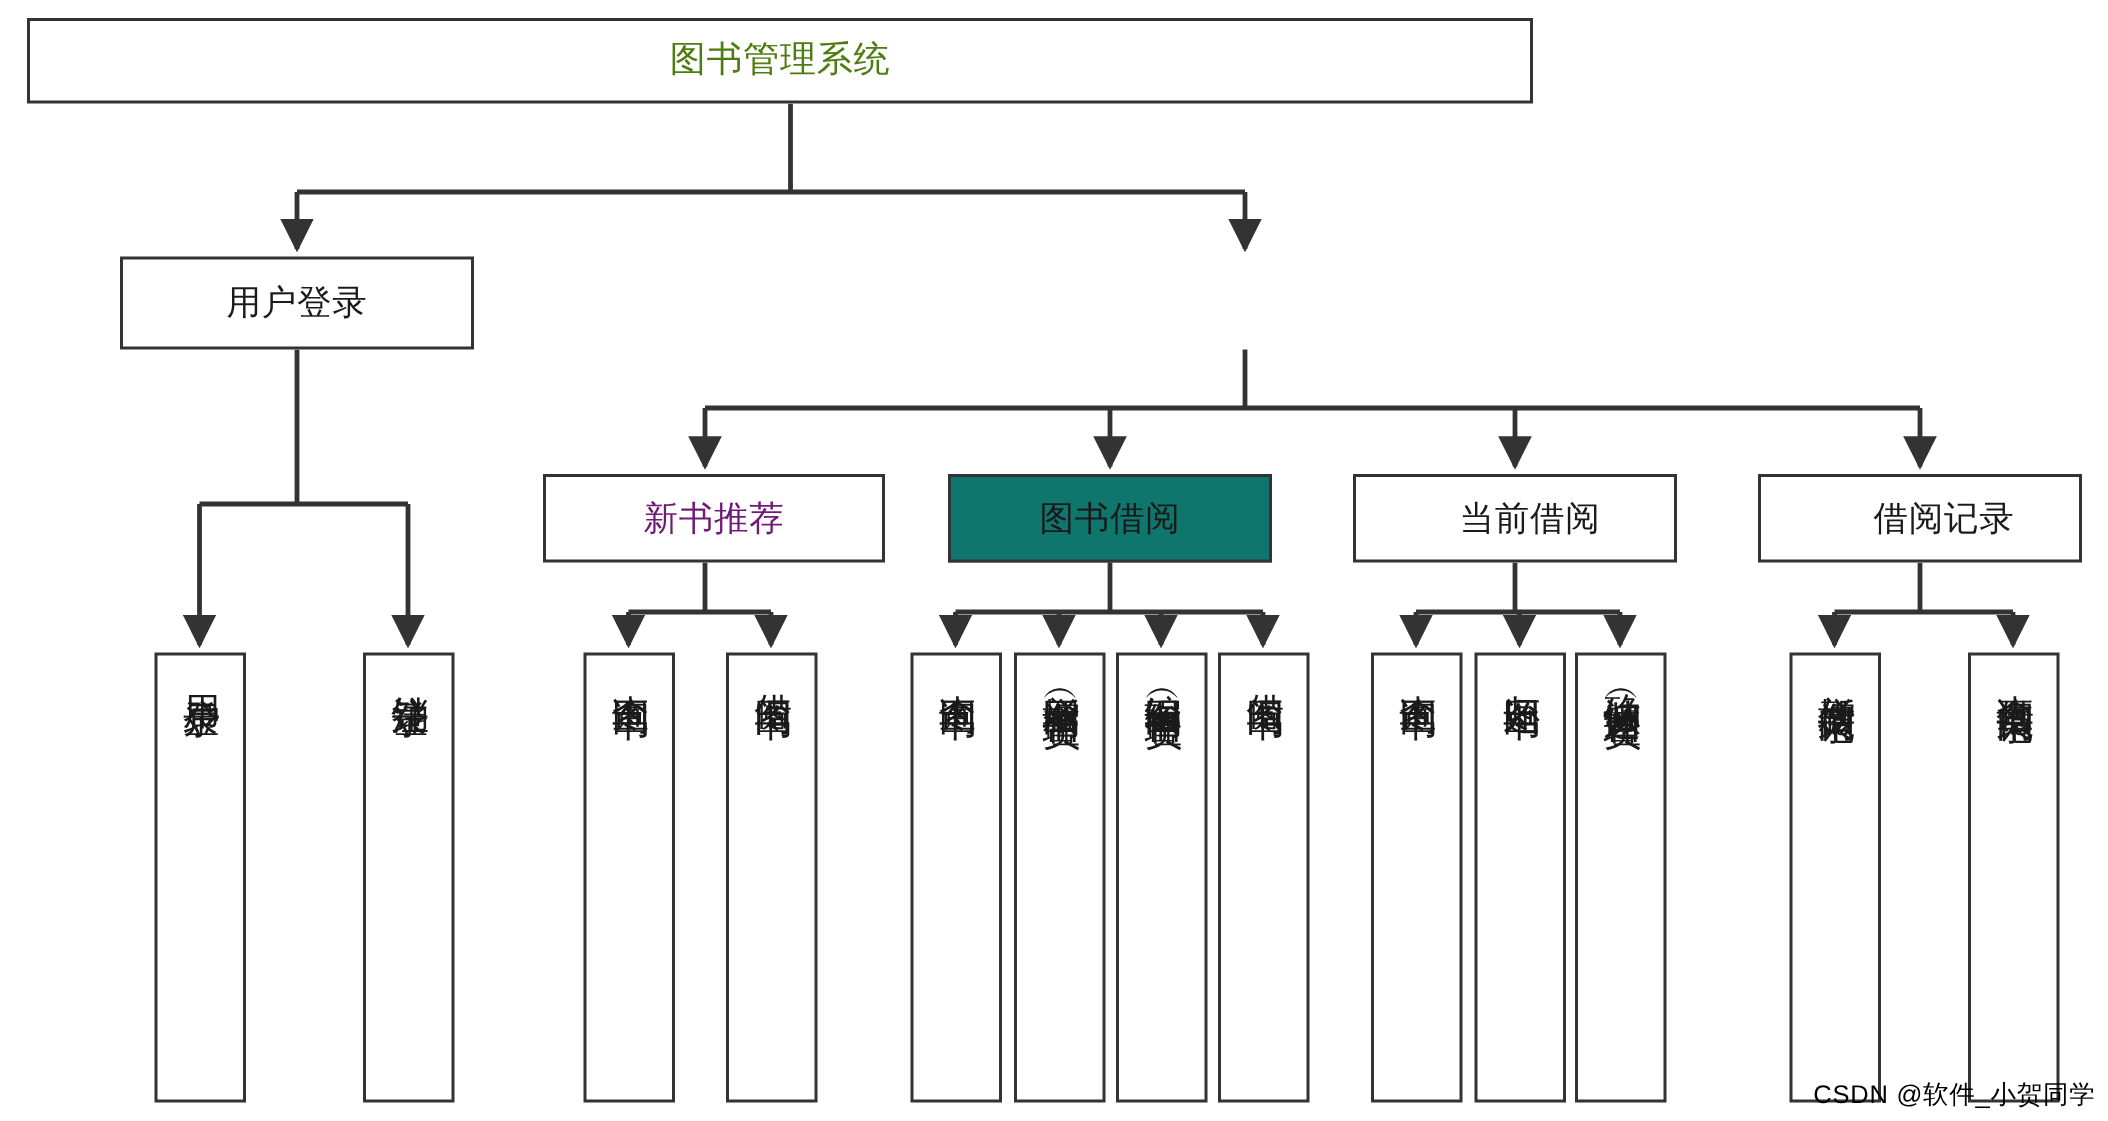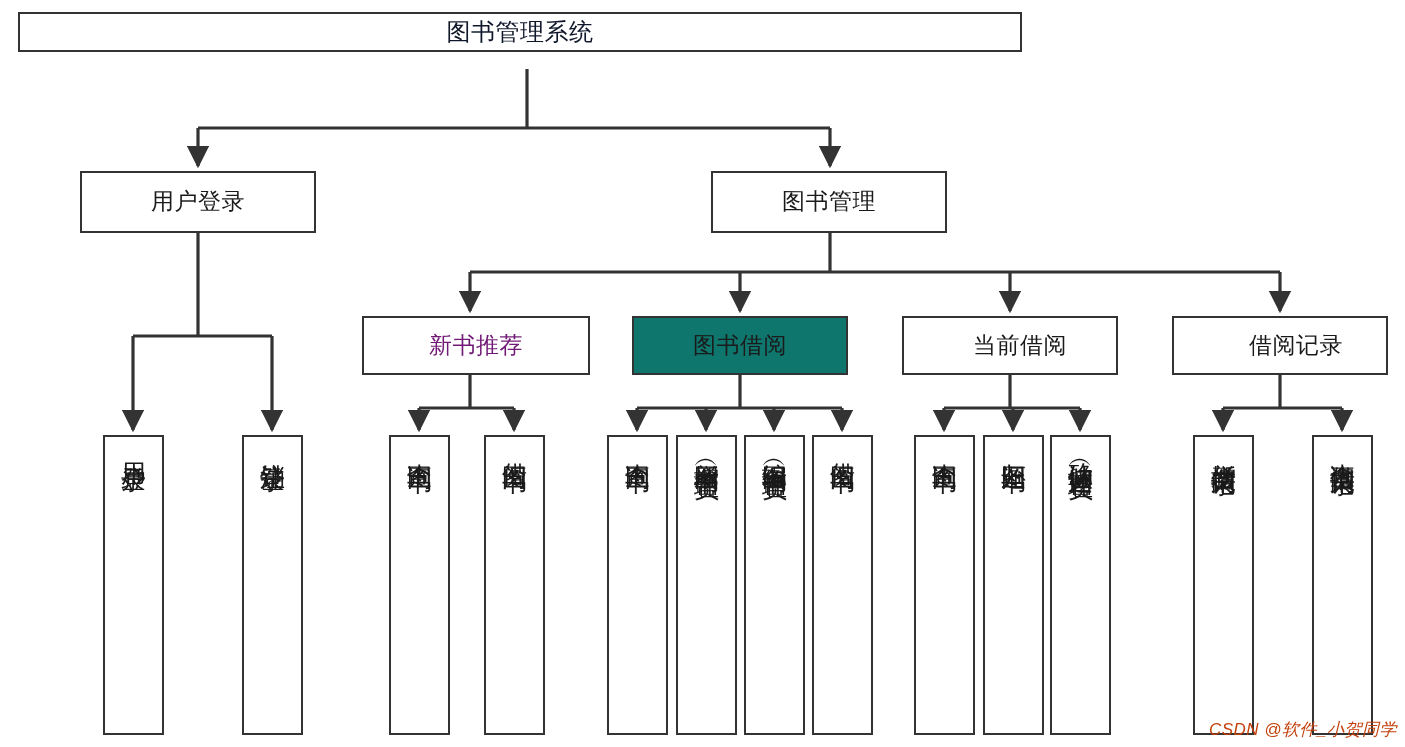--- a/index.html
+++ b/index.html
@@ -123,29 +123,26 @@
       <path d="M 1013 408 L 1013 430" marker-end="url(#arrow)"></path>
       <path d="M 1080 408 L 1080 430" marker-end="url(#arrow)"></path>
 
       <path d="M 1280 375 L 1280 408"></path>
       <path d="M 1223 408 L 1342 408"></path>
       <path d="M 1223 408 L 1223 430" marker-end="url(#arrow)"></path>
       <path d="M 1342 408 L 1342 430" marker-end="url(#arrow)"></path>
     </g>
   </svg>
 
-  <div class="node horiz root" style="left: 18px; top: 12px; width: 1004px; height: 40px; border-color: rgb(51, 51, 51); background: rgb(255, 255, 255); color: #0f172a;">
+  <div class="node horiz root" style="left: 18px; top: 12px; width: 1004px; height: 57px; border-color: rgb(51, 51, 51); background: rgb(255, 255, 255); color: #4d7c0f;">
     <span class="node-label">图书管理系统</span>
   </div>
 
   <div class="node horiz" style="left: 80px; top: 171px; width: 236px; height: 62px; border-color: rgb(51, 51, 51); background: rgb(255, 255, 255); color: rgb(26, 26, 26);">
     <span class="node-label">用户登录</span>
-  </div>
-  <div class="node horiz" style="left: 711px; top: 171px; width: 236px; height: 62px; border-color: rgb(51, 51, 51); background: rgb(255, 255, 255); color: rgb(26, 26, 26);">
-    <span class="node-label">图书管理</span>
   </div>
 
   <div class="node horiz" style="left: 362px; top: 316px; width: 228px; height: 59px; border-color: rgb(51, 51, 51); background: rgb(255, 255, 255); color: #701a75;">
     <span class="node-label">新书推荐</span>
   </div>
   <div class="node horiz" style="left: 632px; top: 316px; width: 216px; height: 59px; border-color: rgb(51, 51, 51); background: #0f766e; color: rgb(26, 26, 26);">
     <span class="node-label">图书借阅</span>
   </div>
   <div class="node horiz" style="left: 902px; top: 316px; width: 216px; height: 59px; border-color: rgb(51, 51, 51); background: rgb(255, 255, 255); color: rgb(26, 26, 26); padding-left: 20px;">
     <span class="node-label">当前借阅</span>
@@ -187,14 +184,14 @@
   <div class="node vert" style="left: 1050px; top: 435px; width: 61px; height: 300px; border-color: rgb(51, 51, 51); background: rgb(255, 255, 255); color: rgb(26, 26, 26);">
     <span class="node-label">确认归还（管理员）</span>
   </div>
   <div class="node vert" style="left: 1193px; top: 435px; width: 61px; height: 300px; border-color: rgb(51, 51, 51); background: rgb(255, 255, 255); color: rgb(26, 26, 26);">
     <span class="node-label">新增借阅记录</span>
   </div>
   <div class="node vert" style="left: 1312px; top: 435px; width: 61px; height: 300px; border-color: rgb(51, 51, 51); background: rgb(255, 255, 255); color: rgb(26, 26, 26);">
     <span class="node-label">查询借阅记录</span>
   </div>
 
-  <div class="watermark" style="color: #c2410c; font-style: italic;">CSDN @软件_小贺同学</div>
+  <div class="watermark" style="color: #000000;">CSDN @软件_小贺同学</div>
 </div>
 
 </body></html>

